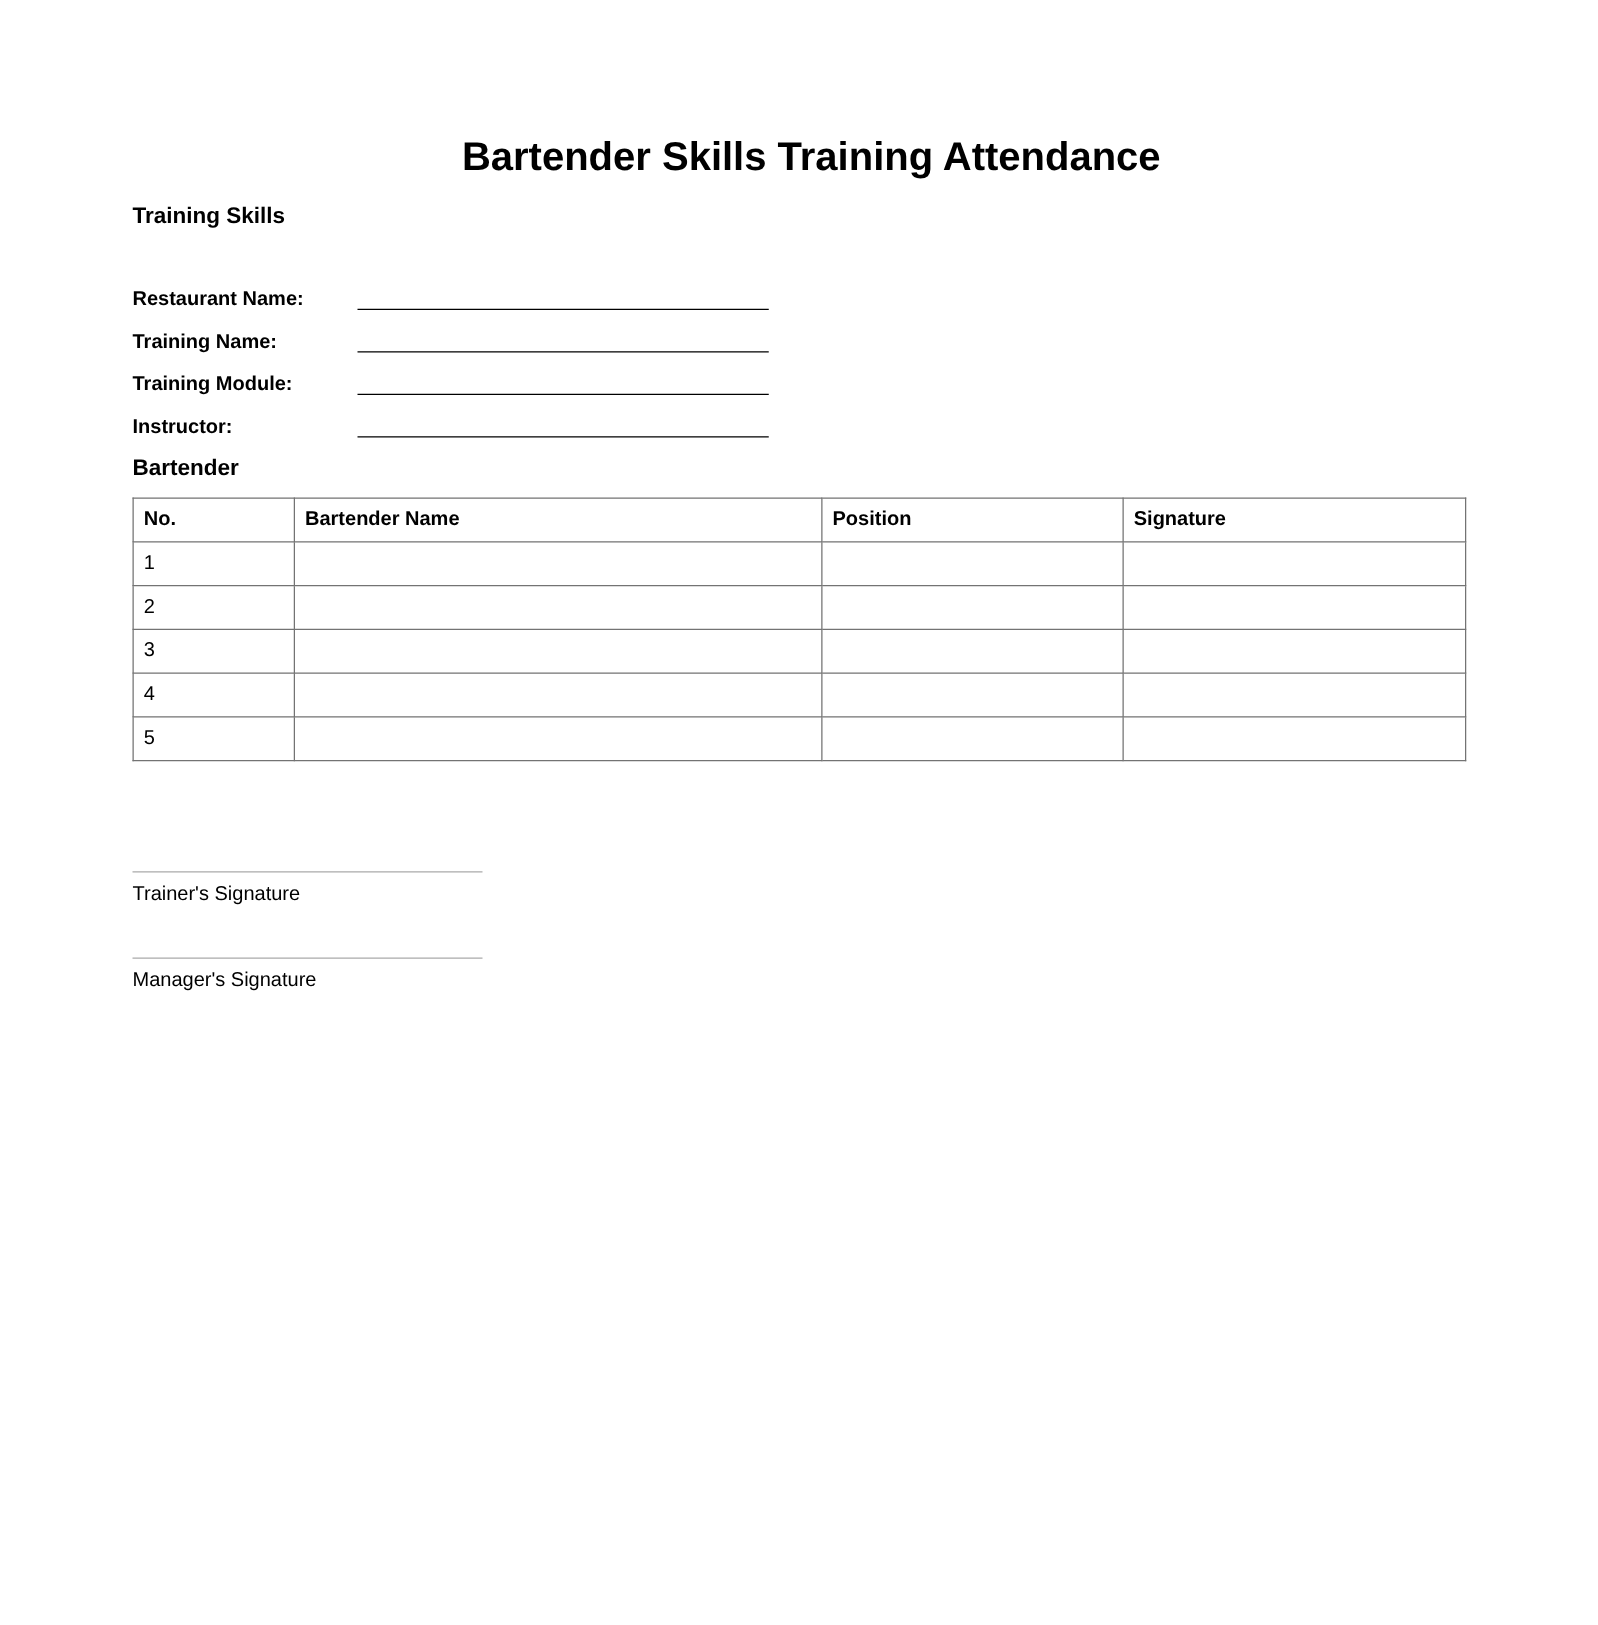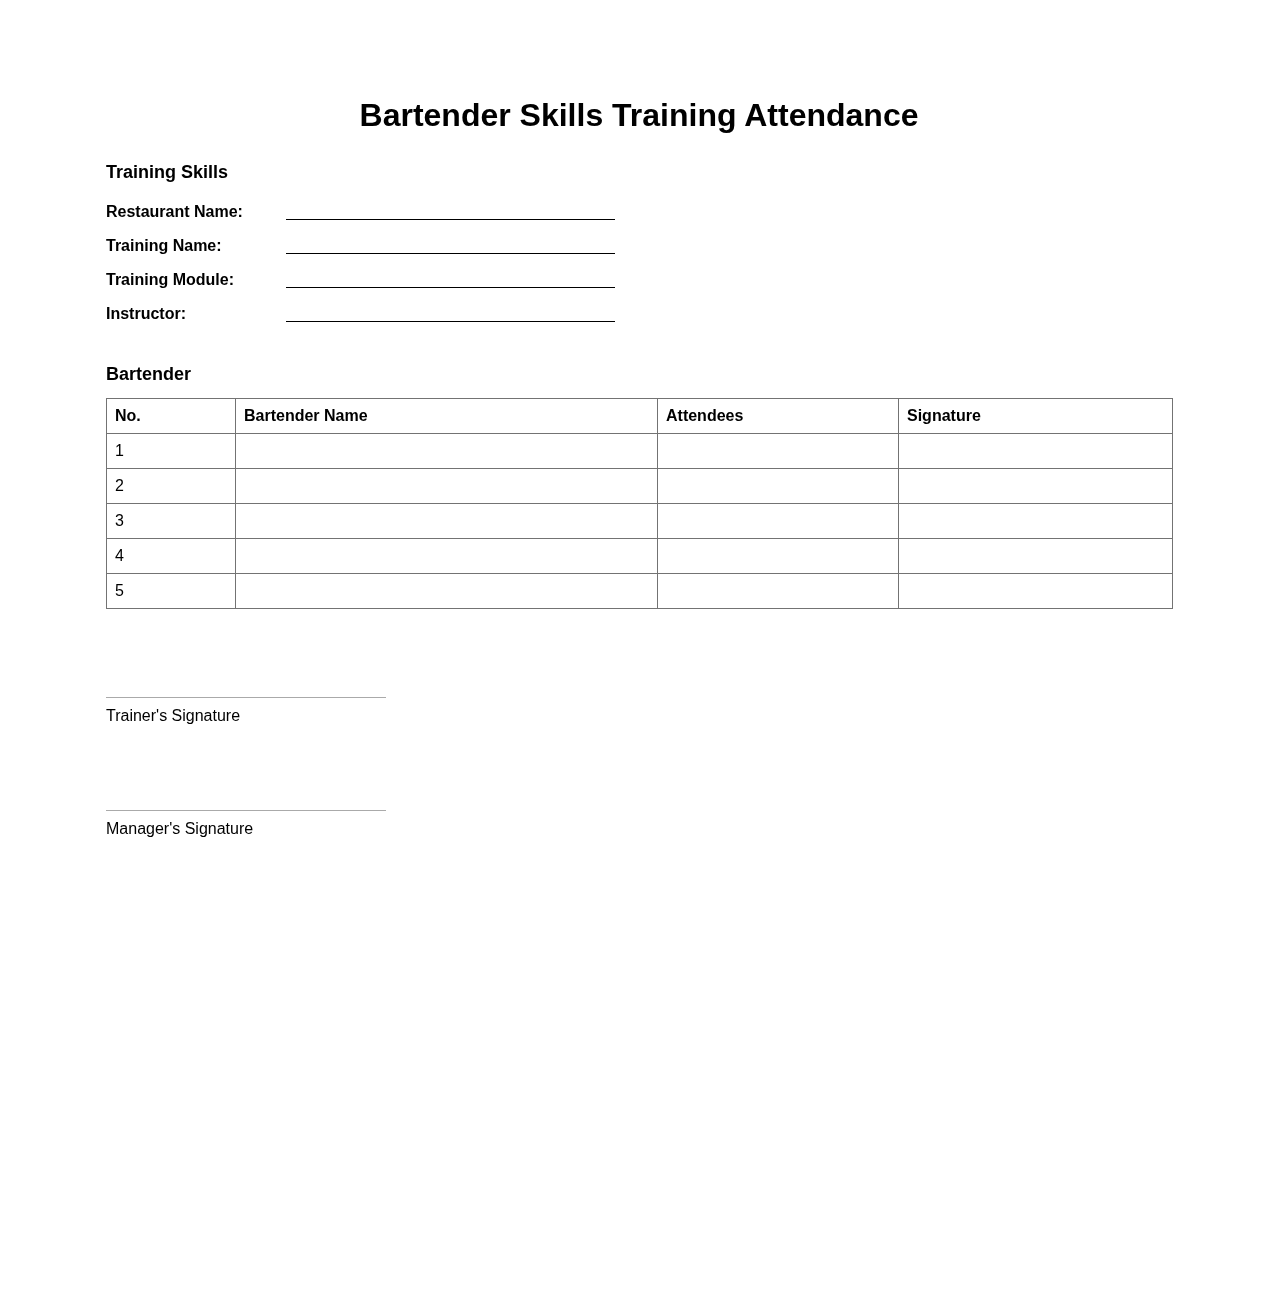--- a/index.html
+++ b/index.html
@@ -3,27 +3,27 @@
   <meta charset="utf-8">
   <style>
     html, body { margin: 0; padding: 0; background: #ffffff; }
     body {
       width: 1278px; height: 1300px; position: relative;
       font-family: "Liberation Sans", sans-serif; color: #000;
     }
     .page { position: absolute; left: 106px; top: 0; width: 1066px; }
     h1 {
       position: absolute; left: 0; top: 96px; width: 1066px;
-      margin: 0; text-align: center; font-size: 32px; font-weight: bold; line-height: 38px;
+      margin: 10px; text-align: center; font-size: 32px; font-weight: bold; line-height: 38px;
     }
     .sec-title {
       position: absolute; left: 0; margin: 0;
       font-size: 18px; font-weight: bold; line-height: 22px;
     }
-    .field-row { position: absolute; left: 0; height: 20px; width: 520px; }
+    .field-row { position: absolute; left: 0; height: 20px; width: 520px; margin-top: 28px; }
     .field-label {
       position: absolute; left: 0; top: 0;
       font-size: 16px; font-weight: bold; line-height: 20px;
     }
     .field-line {
       position: absolute; left: 180px; top: 17px; width: 329px; height: 0;
       border-bottom: 1px solid #000;
     }
     table.att {
       position: absolute; left: 0; top: 398px; width: 1066px;
@@ -69,21 +69,21 @@
     <colgroup>
       <col style="width:129px">
       <col style="width:422px">
       <col style="width:241px">
       <col style="width:274px">
     </colgroup>
     <thead>
       <tr>
         <th>No.</th>
         <th>Bartender Name</th>
-        <th>Attendees</th>
+        <th>Position</th>
         <th>Signature</th>
       </tr>
     </thead>
     <tbody>
       <tr>
         <td>1</td>
         <td></td>
         <td></td>
         <td></td>
       </tr>
@@ -111,17 +111,17 @@
         <td></td>
         <td></td>
       </tr>
     </tbody>
   </table>
 
   <div class="sig-block" style="top:697px;">
     <div class="sig-line"></div>
     <div class="sig-label">Trainer's Signature</div>
   </div>
-  <div class="sig-block" style="top:766px;margin-top:44px;">
+  <div class="sig-block" style="top:766px;">
     <div class="sig-line"></div>
     <div class="sig-label">Manager's Signature</div>
   </div>
 </div>
 
 </body></html>

